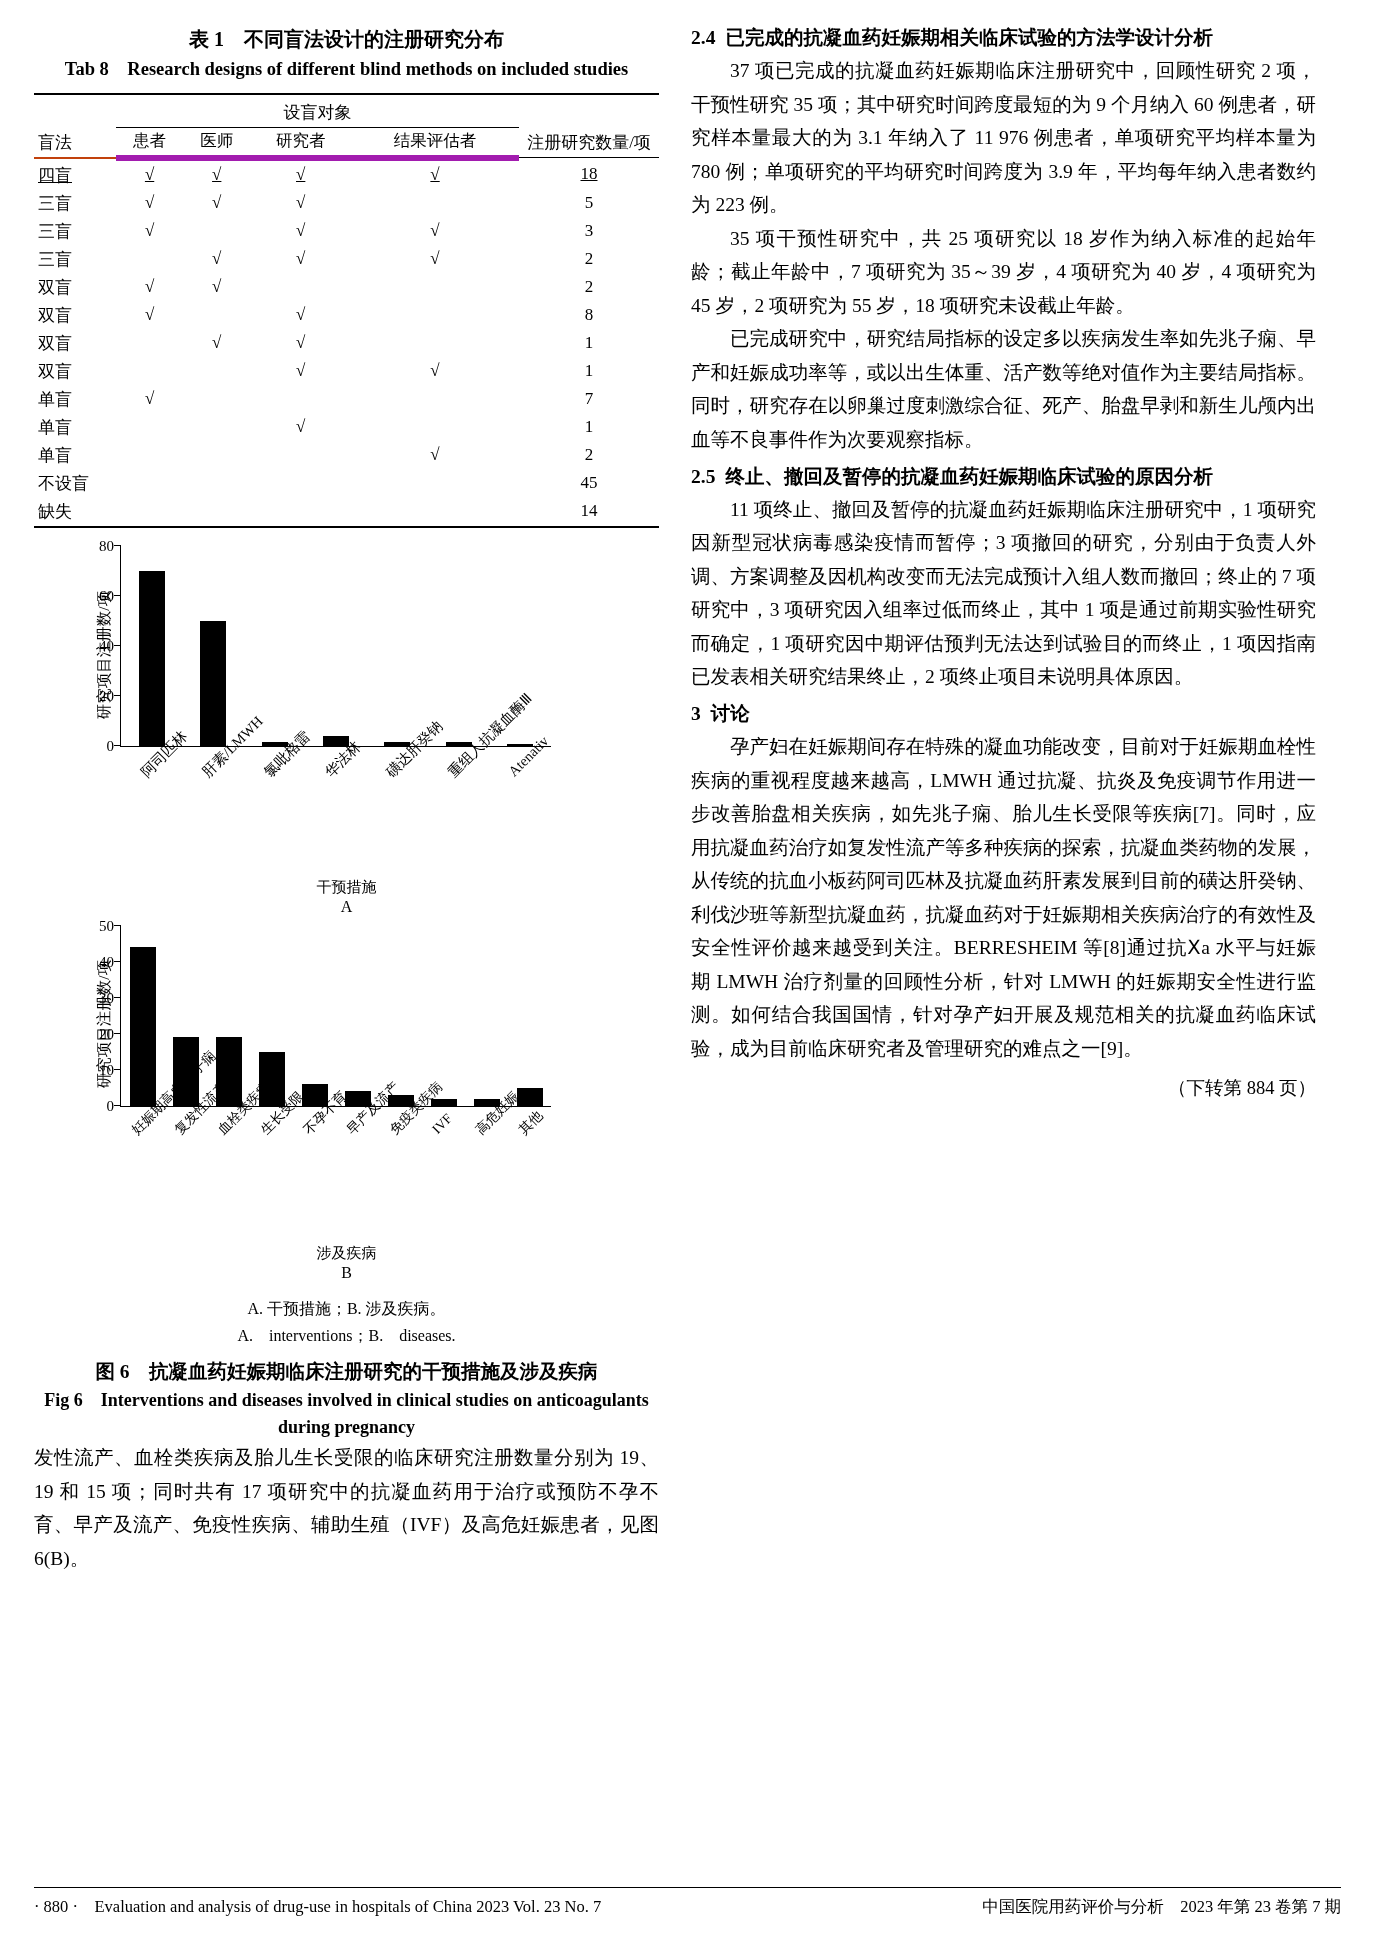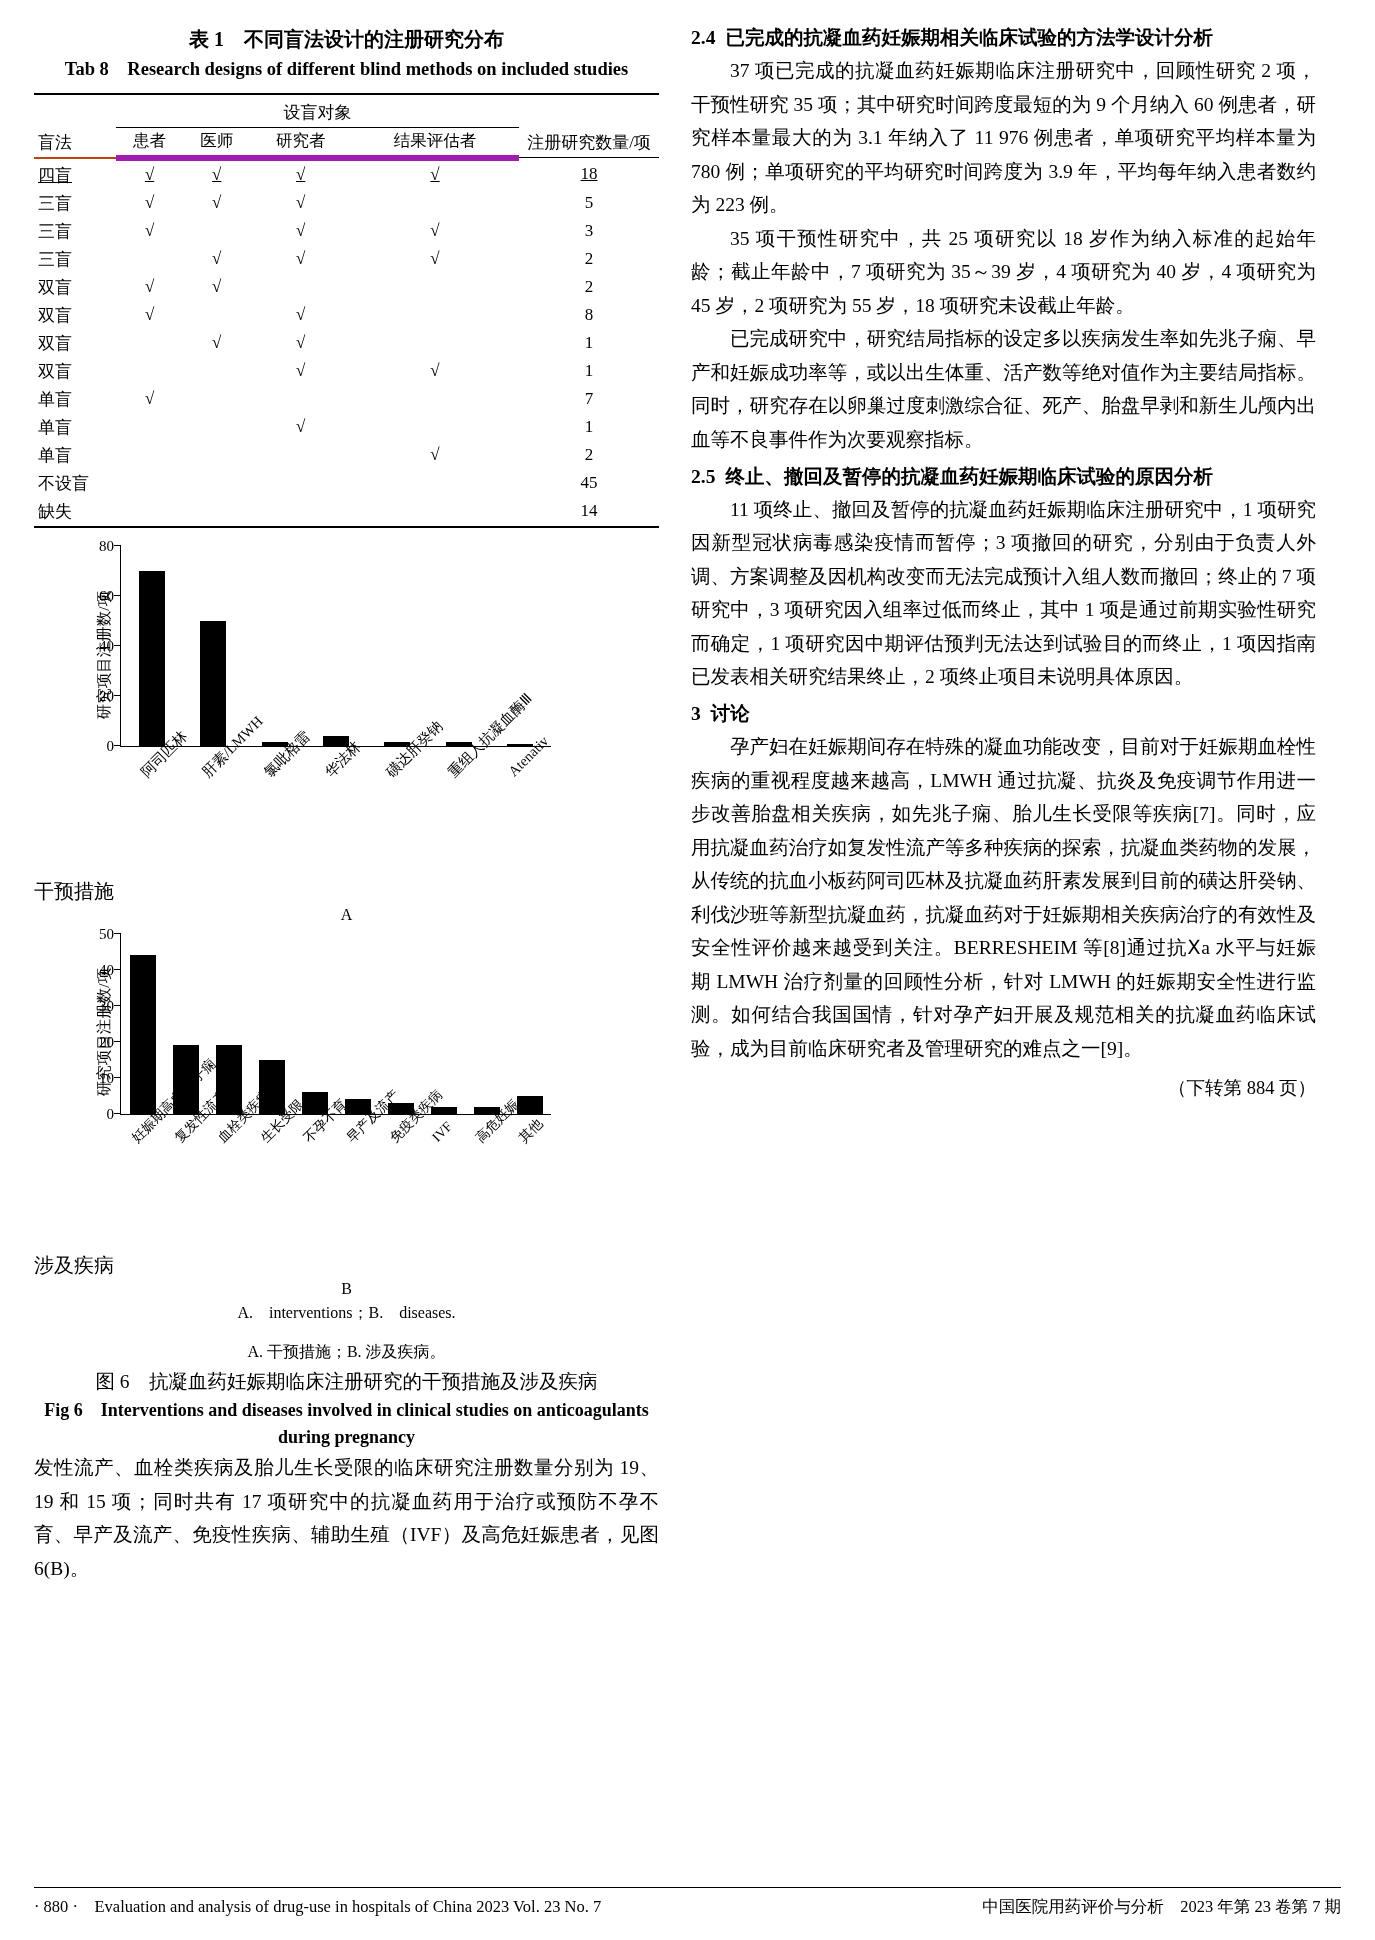--- a/index.html
+++ b/index.html
@@ -43,25 +43,25 @@
   .bar { width:26px; background:#000; }
   .ytick { position:absolute; right:100%; transform:translateY(-50%); padding-right:7px; font-size:15px; white-space:nowrap; }
   .ytickmark { position:absolute; right:100%; width:7px; border-top:1.4px solid #000; }
   .xlabels { position:relative; margin-left:86px; height:118px; }
   .xlab {
     position:absolute; top:4px;
     font-size:14.5px; white-space:nowrap;
     transform-origin:left top; transform:rotate(-45deg);
   }
   .xlab2 { font-size:13.5px; }
-  .chart-cap { text-align:left; font-size:20px; margin-top:2px; }
+  .chart-cap { text-align:center; font-size:15px; margin-top:2px; }
   .chart-letter { text-align:center; font-size:16px; font-weight:normal; margin-top:1px; }
 
   .fig-note { text-align:center; font-size:16px; margin-top:14px; line-height:1.6; }
-  .fig-title { text-align:center; font-weight:normal; font-size:19.5px; line-height:1.55; margin-top:2px; }
+  .fig-title { text-align:center; font-weight:bold; font-size:19.5px; line-height:1.55; margin-top:8px; }
   .fig-title-en { text-align:center; font-weight:bold; font-size:18px; line-height:1.5; }
 
   .body-text { font-size:19.5px; line-height:1.72; text-align:justify; margin-top:0; }
   .body-text p { margin:0; text-indent:2em; }
   .sec-head { font-size:19.5px; font-weight:bold; line-height:1.65; margin-top:4px; }
   .sec-head .num { margin-right:10px; }
   .col-right p { margin:0; text-indent:2em; font-size:19.5px; line-height:1.72; text-align:justify; }
 
   .footer { position:absolute; left:34px; right:34px; bottom:22px; border-top:1px solid #000; padding-top:8px; display:flex; justify-content:space-between; font-size:16.5px; }
   .cont-note { text-align:right; font-size:18.5px; margin-top:10px; }
@@ -314,22 +314,22 @@
             <div class="xlab xlab2" style="left: 222.5px;">早产及流产</div>
             <div class="xlab xlab2" style="left: 265.5px;">免疫类疾病</div>
             <div class="xlab xlab2" style="left: 308.5px;">IVF</div>
             <div class="xlab xlab2" style="left: 351.5px;">高危妊娠</div>
             <div class="xlab xlab2" style="left: 394.5px;">其他</div>
           </div>
         <div class="chart-cap">涉及疾病</div>
         <div class="chart-letter">B</div>
       </div>
 
+      <div class="fig-note">A. 干预措施；B. 涉及疾病。</div>
       <div class="fig-note" style="margin-top:2px;">A.　interventions；B.　diseases.</div>
-      <div class="fig-note">A. 干预措施；B. 涉及疾病。</div>
       <div class="fig-title">图 6　抗凝血药妊娠期临床注册研究的干预措施及涉及疾病</div>
       <div class="fig-title-en">Fig 6　Interventions and diseases involved in clinical studies on anticoagulants during pregnancy</div>
 
       <div class="body-text">
         <p style="text-indent:0;">发性流产、血栓类疾病及胎儿生长受限的临床研究注册数量分别为 19、19 和 15 项；同时共有 17 项研究中的抗凝血药用于治疗或预防不孕不育、早产及流产、免疫性疾病、辅助生殖（IVF）及高危妊娠患者，见图 6(B)。</p>
       </div>
     </div>
 
     <div class="col-right" id="rightCol">
         <div class="sec-head"><span class="num">2.4</span><span>已完成的抗凝血药妊娠期相关临床试验的方法学设计分析</span></div>

